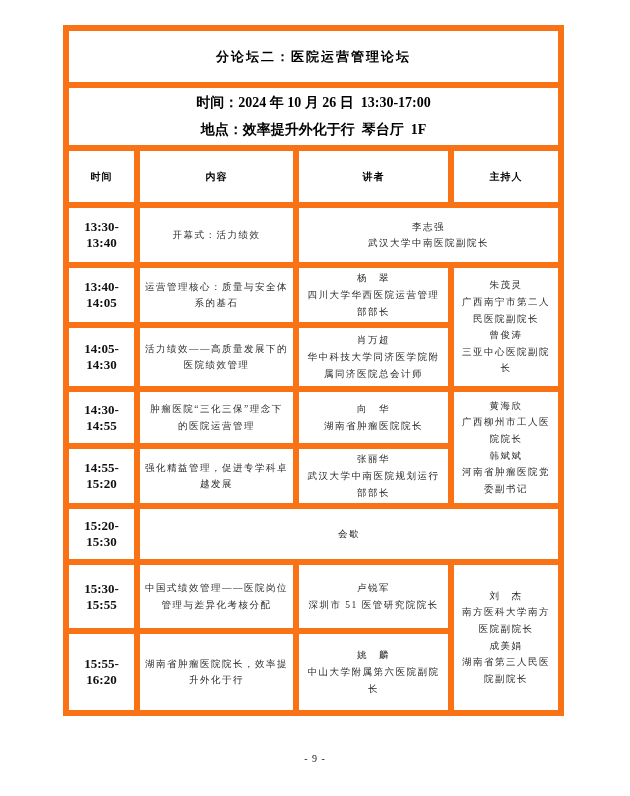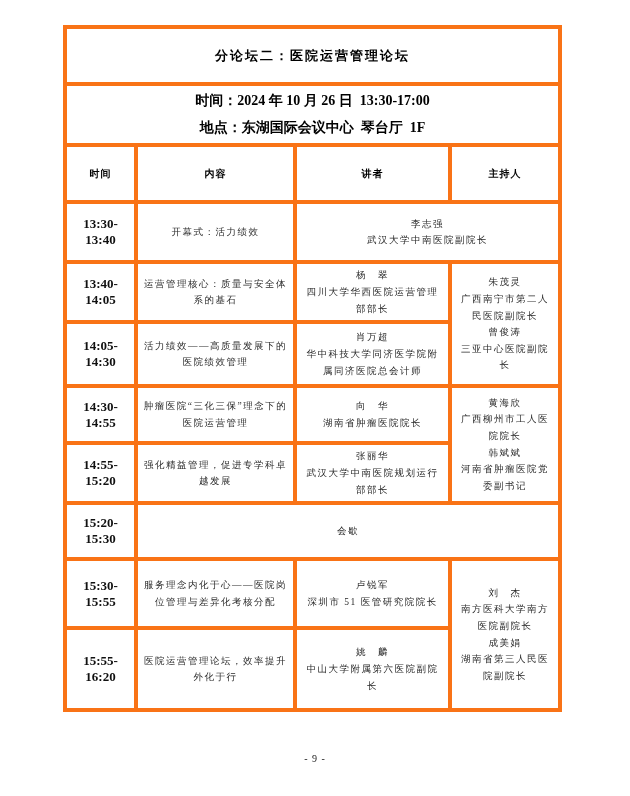--- a/index.html
+++ b/index.html
@@ -18,21 +18,21 @@
   }
   table.program {
     position: absolute;
     left: 63px;
     top: 25px;
     width: 495px;
     border-collapse: collapse;
     table-layout: fixed;
   }
   .program td, .program th {
-    border: 4px solid #f97316;
+    border: 6px solid #f97316;
     vertical-align: middle;
     text-align: center;
     padding: 2px 5px;
     overflow: hidden;
   }
   .title-cell {
     font-weight: bold;
     font-size: 13px;
     letter-spacing: 2px;
   }
@@ -96,21 +96,21 @@
     </colgroup>
 
     <tbody>
         <tr class="r-title">
       <td colspan="4" class="title-cell">分论坛二：医院运营管理论坛</td>
     </tr>
 
     <tr class="r-info">
       <td colspan="4" class="info-cell">
         <div class="info-line">时间：2024 年 10 月 26 日  13:30-17:00</div>
-        <div class="info-line">地点：东湖国际会议中心  琴台厅  1F</div>
+        <div class="info-line">地点：效率提升外化于行  琴台厅  1F</div>
       </td>
     </tr>
 
     <tr class="r-head">
       <th>时间</th>
       <th>内容</th>
       <th>讲者</th>
       <th>主持人</th>
     </tr>
 
@@ -179,40 +179,40 @@
       </td>
     </tr>
 
     <tr class="r6">
       <td class="time-cell">15:20-15:30</td>
       <td class="body-text" colspan="3">会歇</td>
     </tr>
 
     <tr class="r7">
       <td class="time-cell">15:30-15:55</td>
-      <td class="body-text">服务理念内化于心——医院岗位管理与差异化考核分配</td>
+      <td class="body-text">中国式绩效管理——医院岗位管理与差异化考核分配</td>
       <td class="body-text">
         <div>卢锐军</div>
         <div>深圳市 51 医管研究院院长</div>
       </td>
       <td class="body-text" rowspan="2">
         <div class="person">
           <div>刘　杰</div>
           <div>南方医科大学南方医院副院长</div>
         </div>
         <div class="person">
           <div>成美娟</div>
           <div>湖南省第三人民医院副院长</div>
         </div>
       </td>
     </tr>
 
     <tr class="r8">
       <td class="time-cell">15:55-16:20</td>
-      <td class="body-text">医院运营管理论坛，效率提升外化于行</td>
+      <td class="body-text">湖南省肿瘤医院院长，效率提升外化于行</td>
       <td class="body-text">
         <div>姚　麟</div>
         <div>中山大学附属第六医院副院长</div>
       </td>
     </tr>
 
   </tbody>
     </table>
 
   <div class="footer">- 9 -</div>

